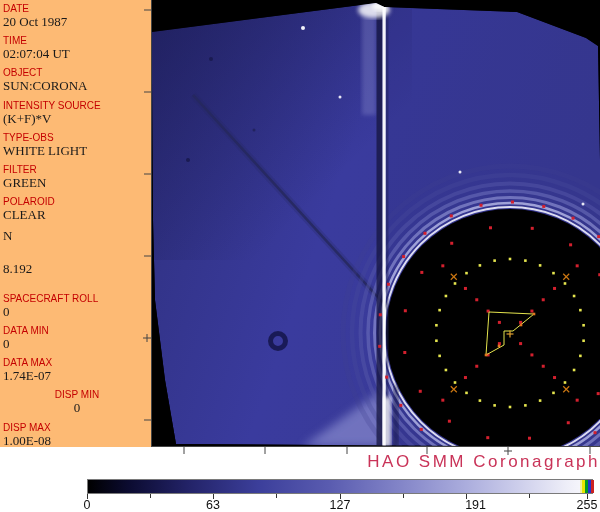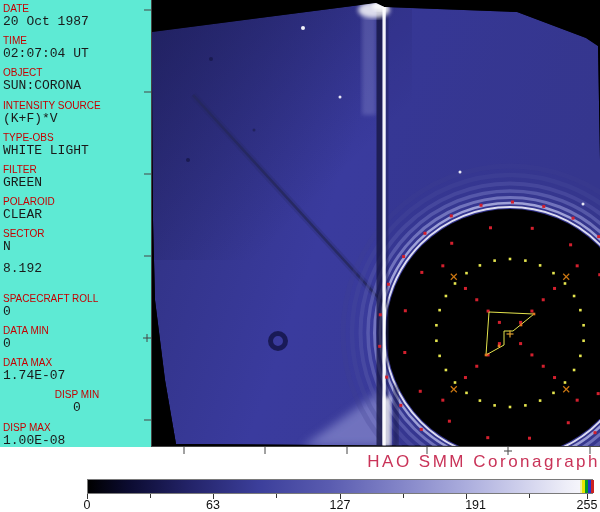--- a/index.html
+++ b/index.html
@@ -1,23 +1,23 @@
 <!DOCTYPE html>
 <html><head>
 <meta charset="utf-8">
 <style>
   html,body{margin:0;padding:0;background:#fff;}
   #app{position:relative;width:600px;height:512px;background:#ffffff;overflow:hidden;
        font-family:"Liberation Sans",sans-serif;}
   
-  #sidebar{position:absolute;left:0;top:0;width:152px;height:447px;background:#5eead4;}
+  #sidebar{position:absolute;left:0;top:0;width:152px;height:447px;background:#fdba74;}
   .field{position:absolute;left:3px;width:148px;}
   .flabel{font-family:"Liberation Sans",sans-serif;font-size:10px;line-height:11px;
           color:#c40000;letter-spacing:0px;white-space:nowrap;}
-  .fvalue{font-family:Liberation Mono, monospace;font-size:13px;line-height:15px;
+  .fvalue{font-family:Liberation Serif, serif;font-size:13px;line-height:15px;
           color:#1a1a1a;white-space:nowrap;}
   
   #canvas{position:absolute;left:152px;top:0;width:448px;height:447px;background:#000;}
   #canvas svg{display:block;}
   
   #title{position:absolute;left:152px;top:452px;width:448px;text-align:right;
          font-size:17px;letter-spacing:2.5px;color:#c93358;font-family:"Liberation Sans",sans-serif;}
   
   #colorbar{position:absolute;border:1px solid #7a7a7a;box-sizing:border-box;}
   #cbgrad{position:absolute;left:0;top:0;width:100%;height:100%;}
@@ -55,21 +55,20 @@
       </div>
       <div class="field" style="top: 196.2px;">
         <div class="flabel">POLAROID</div>
         <div class="fvalue">CLEAR</div>
       </div>
       <div class="field" style="top: 164px;">
         <div class="flabel">FILTER</div>
         <div class="fvalue">GREEN</div>
       </div>
       <div class="field" style="top: 228.4px;">
-        <div class="flabel">SECTOR</div>
         <div class="fvalue">N</div>
       </div>
       <div class="field" style="top: 260.6px;">
         <div class="fvalue">8.192</div>
       </div>
       <div class="field" style="top: 292.8px;">
         <div class="flabel">SPACECRAFT ROLL</div>
         <div class="fvalue">0</div>
       </div>
       <div class="field" style="top: 325px;">

